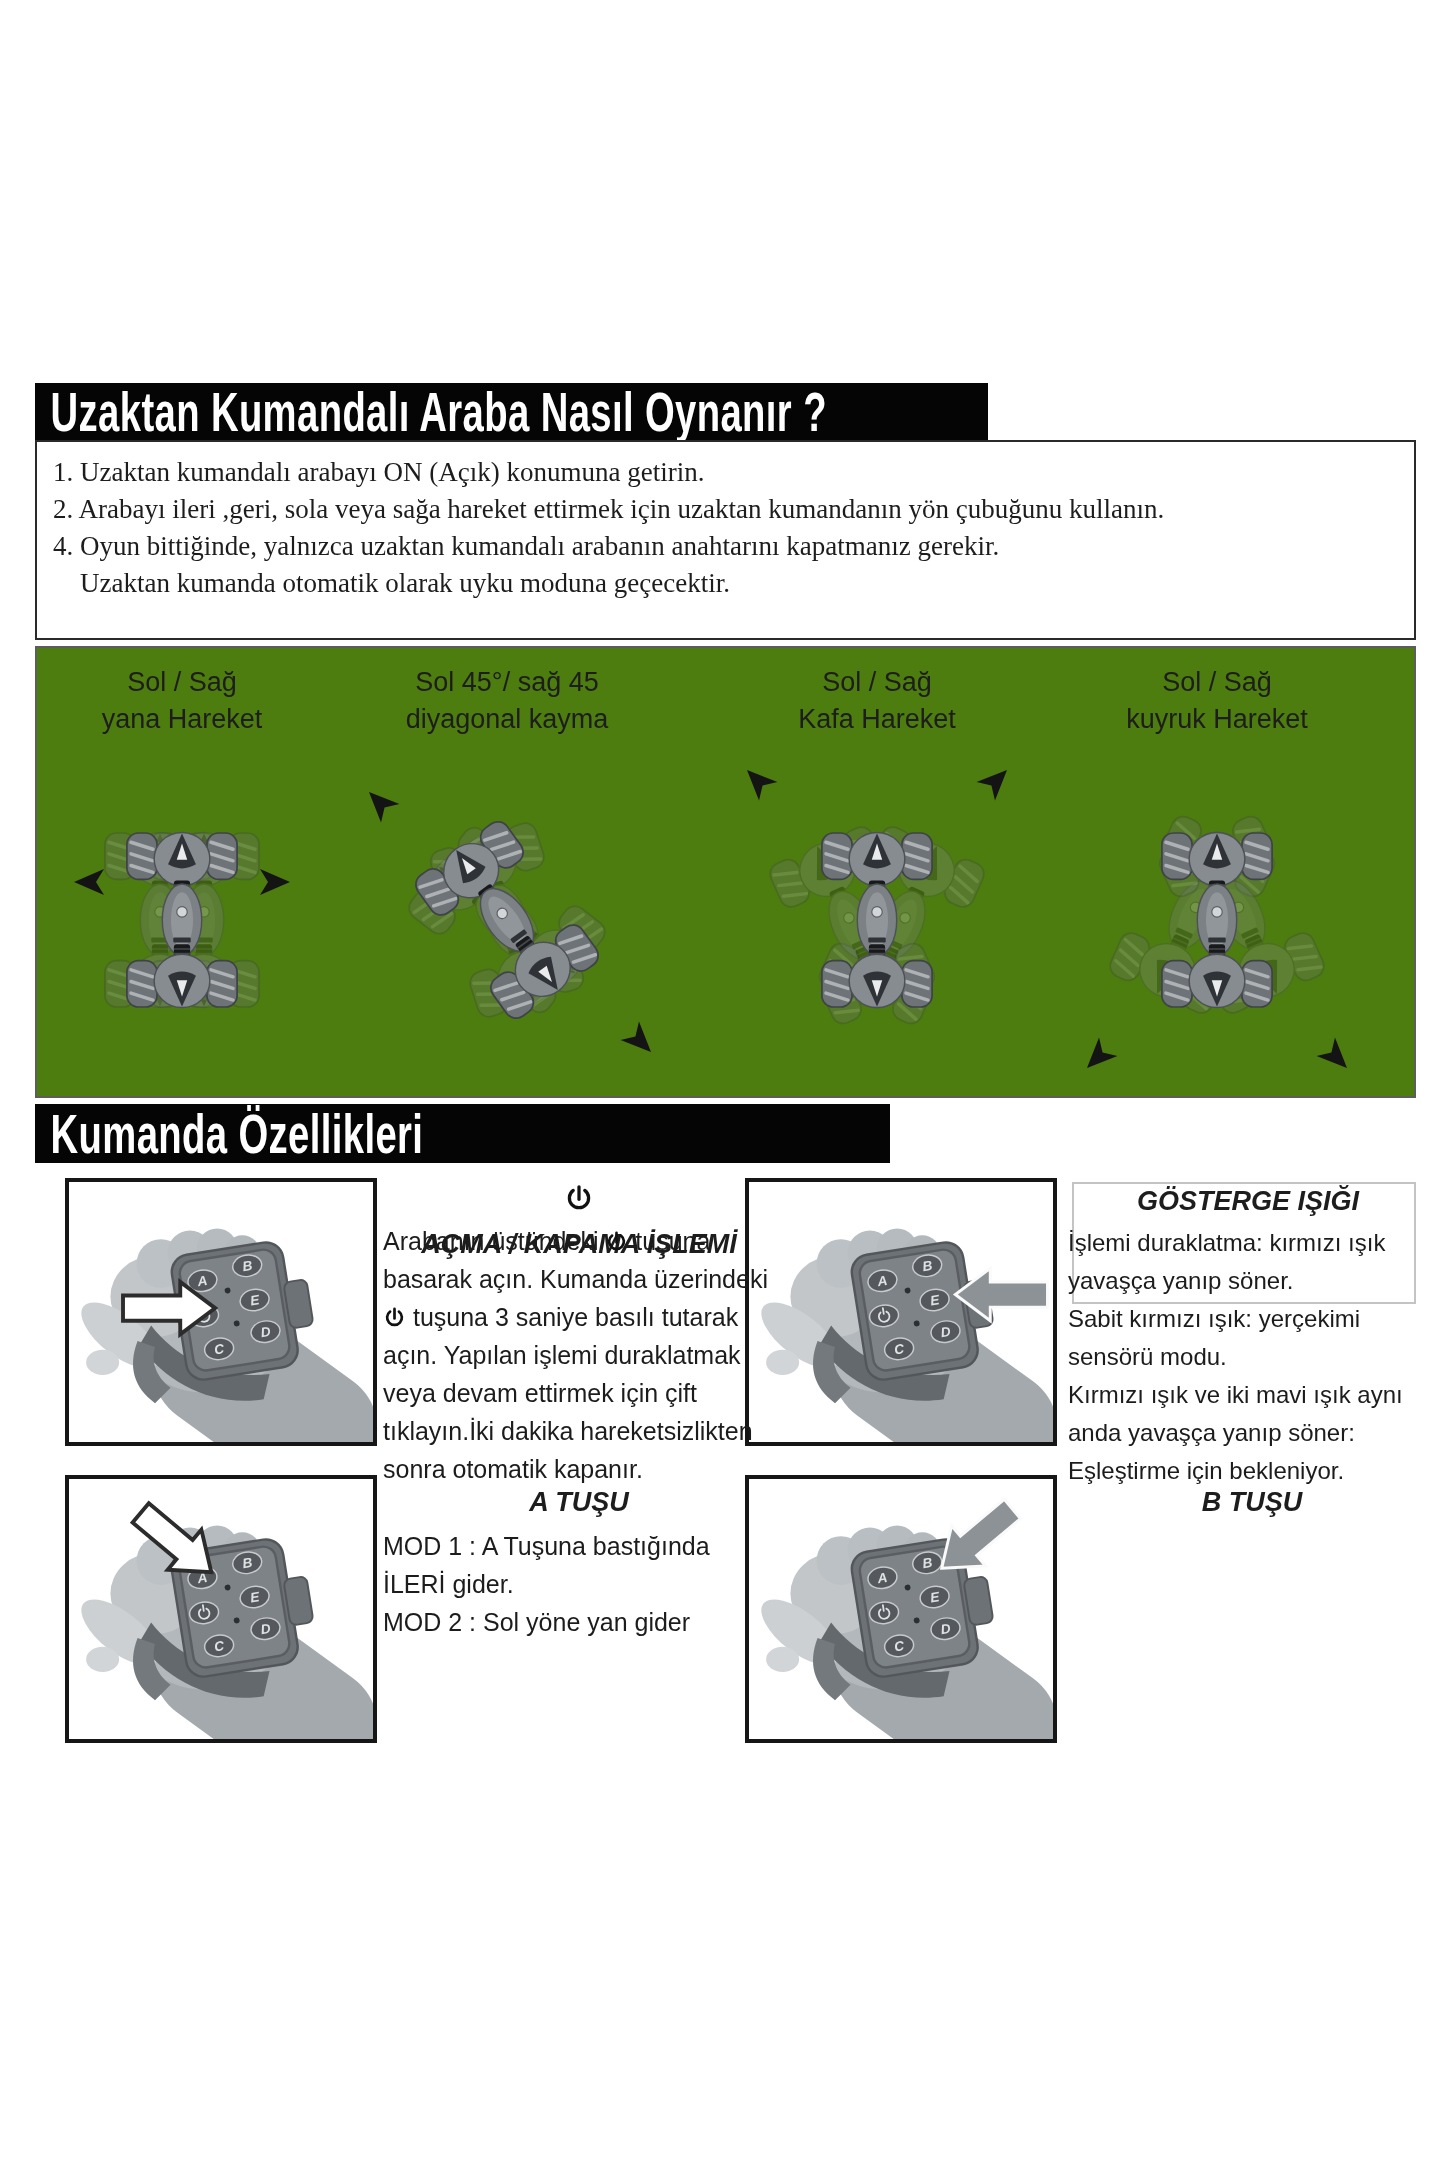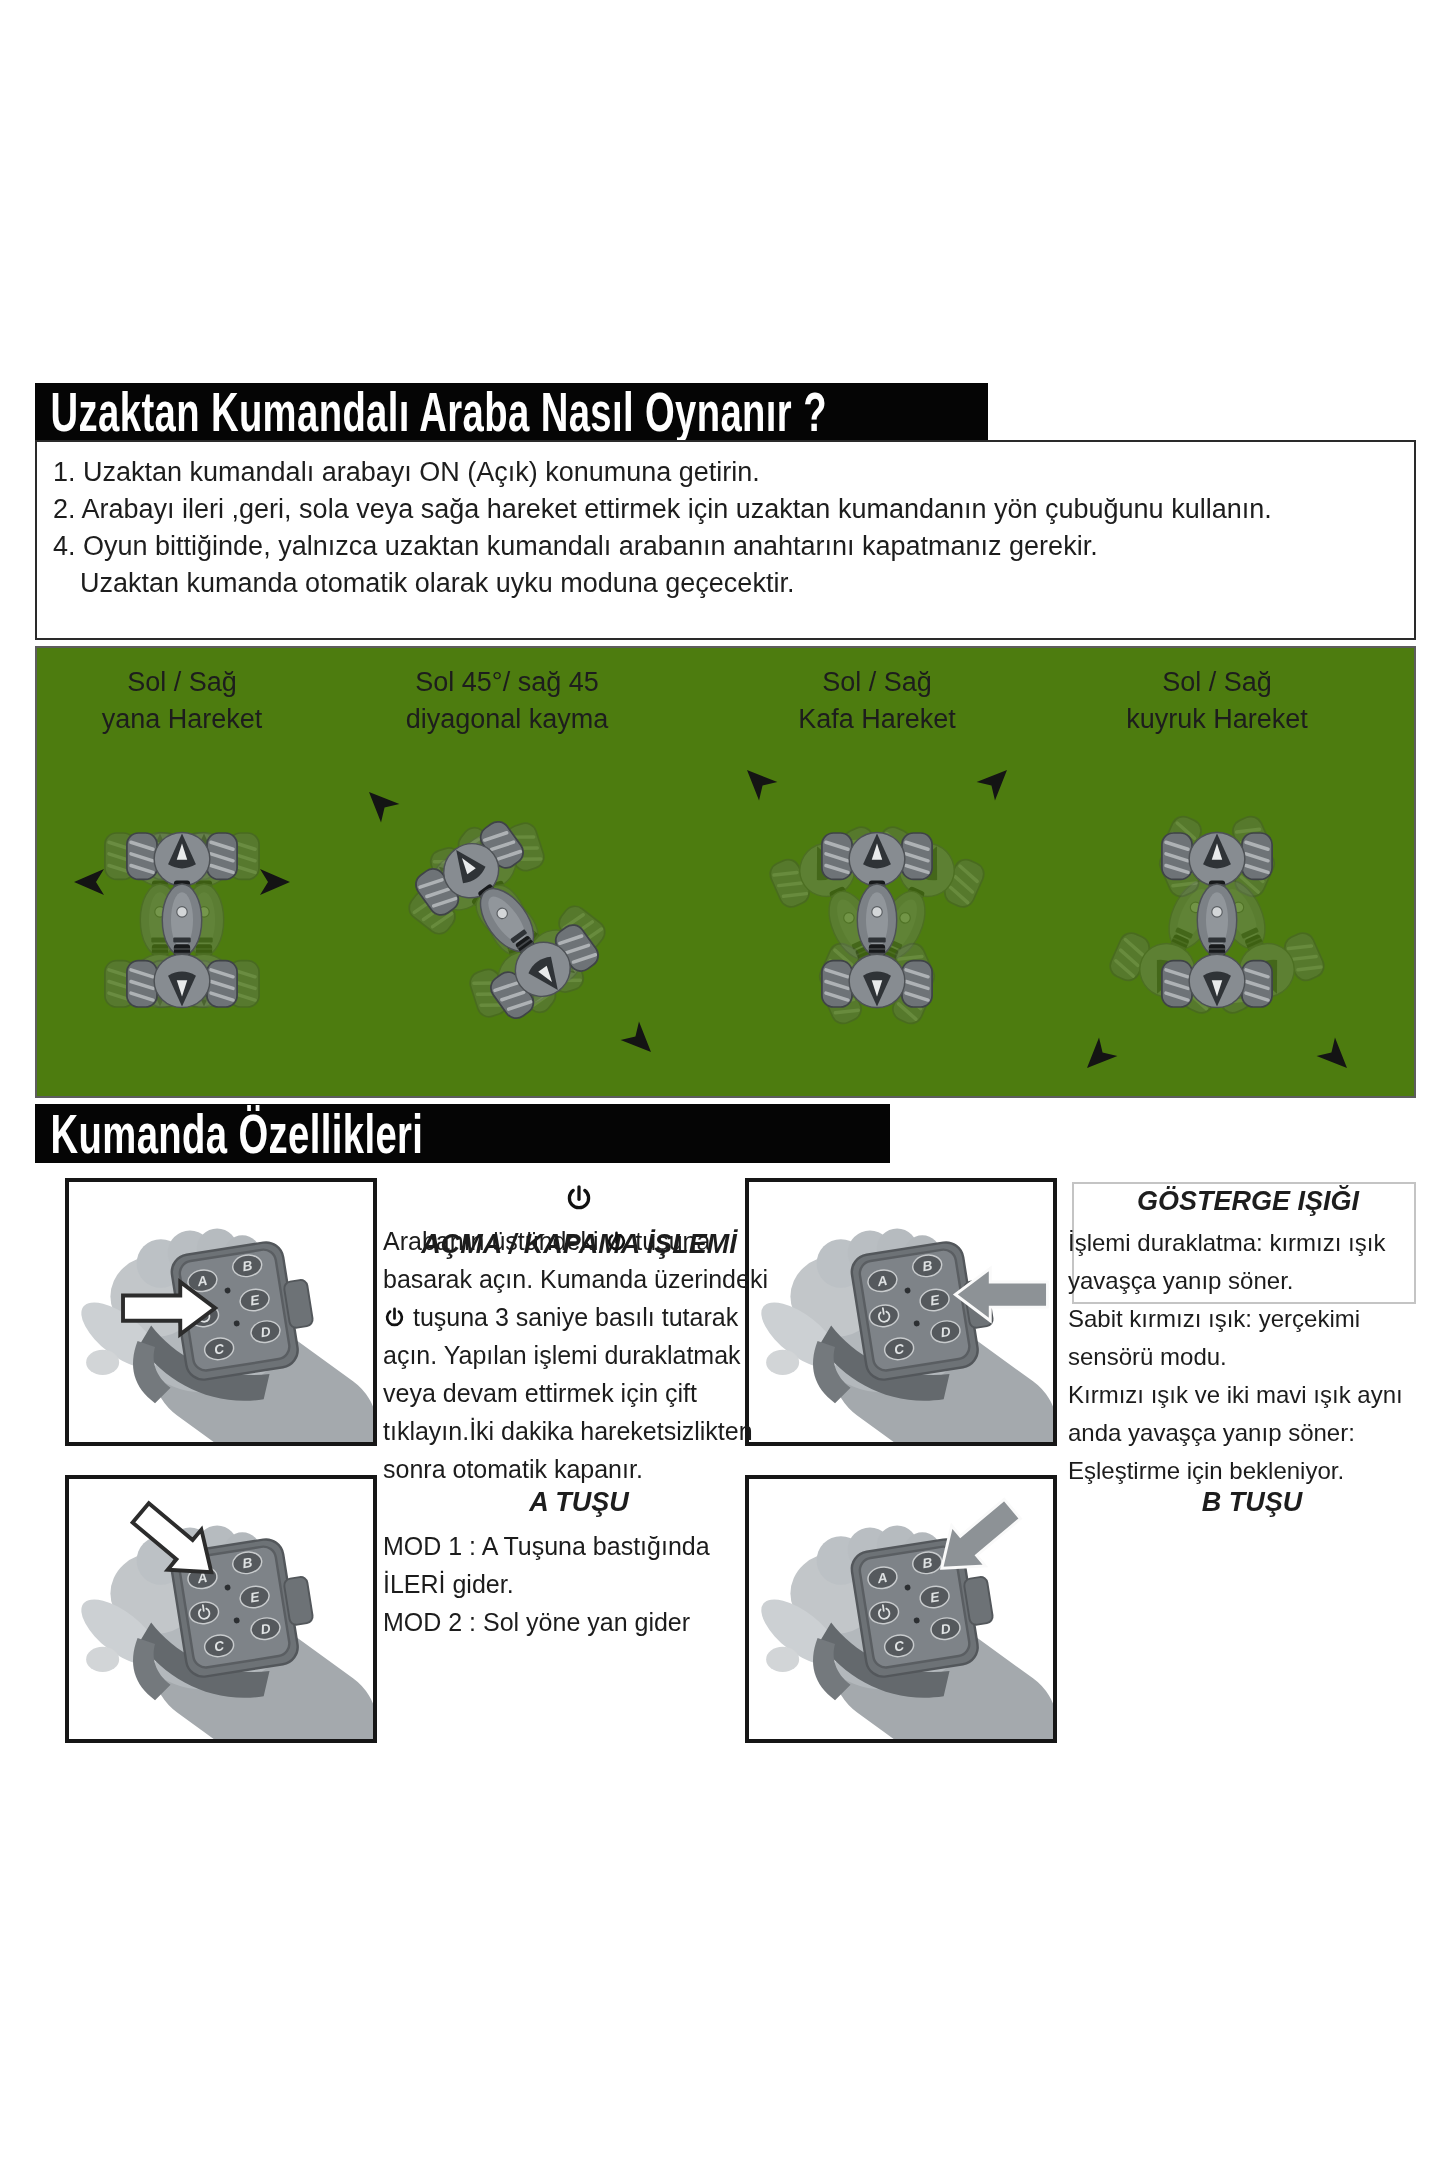--- a/index.html
+++ b/index.html
@@ -6,21 +6,21 @@
   .page{position:relative;width:1440px;height:2160px;background:#ffffff;overflow:hidden;
         font-family:"Liberation Sans",sans-serif;color:#1d1d1d;}
 
   
   .hbar{position:absolute;left:35px;background:#050505;color:#ffffff;display:flex;align-items:center;}
   .hbar .ht{display:inline-block;font-weight:bold;font-size:49px;white-space:nowrap;
             transform:scale(0.78,1.12);transform-origin:left center;padding-left:20px;letter-spacing:0.5px;}
 
   
   .instr-box{position:absolute;left:35px;top:440px;width:1381px;height:200px;border:2px solid #2a2a2a;
-             background:#fff;box-sizing:border-box;padding:12px 14px 0 16px;}
+             background:#fff;box-sizing:border-box;padding:12px 14px 0 16px;font-family:Liberation Serif, serif;}
   .instr-line{font-size:27px;line-height:37px;white-space:nowrap;}
   .instr-line.cont{padding-left:27px;}
 
   
   .diag-box{position:absolute;left:35px;top:646px;width:1381px;height:452px;border:2px solid #5d5d5d;
             background:#4d7c0f;box-sizing:border-box;}
   .mcol{position:absolute;top:16px;width:340px;text-align:center;font-size:27px;line-height:37px;white-space:pre-line;}
   .car-svg{position:absolute;top:82px;width:400px;height:372px;}
 
   

